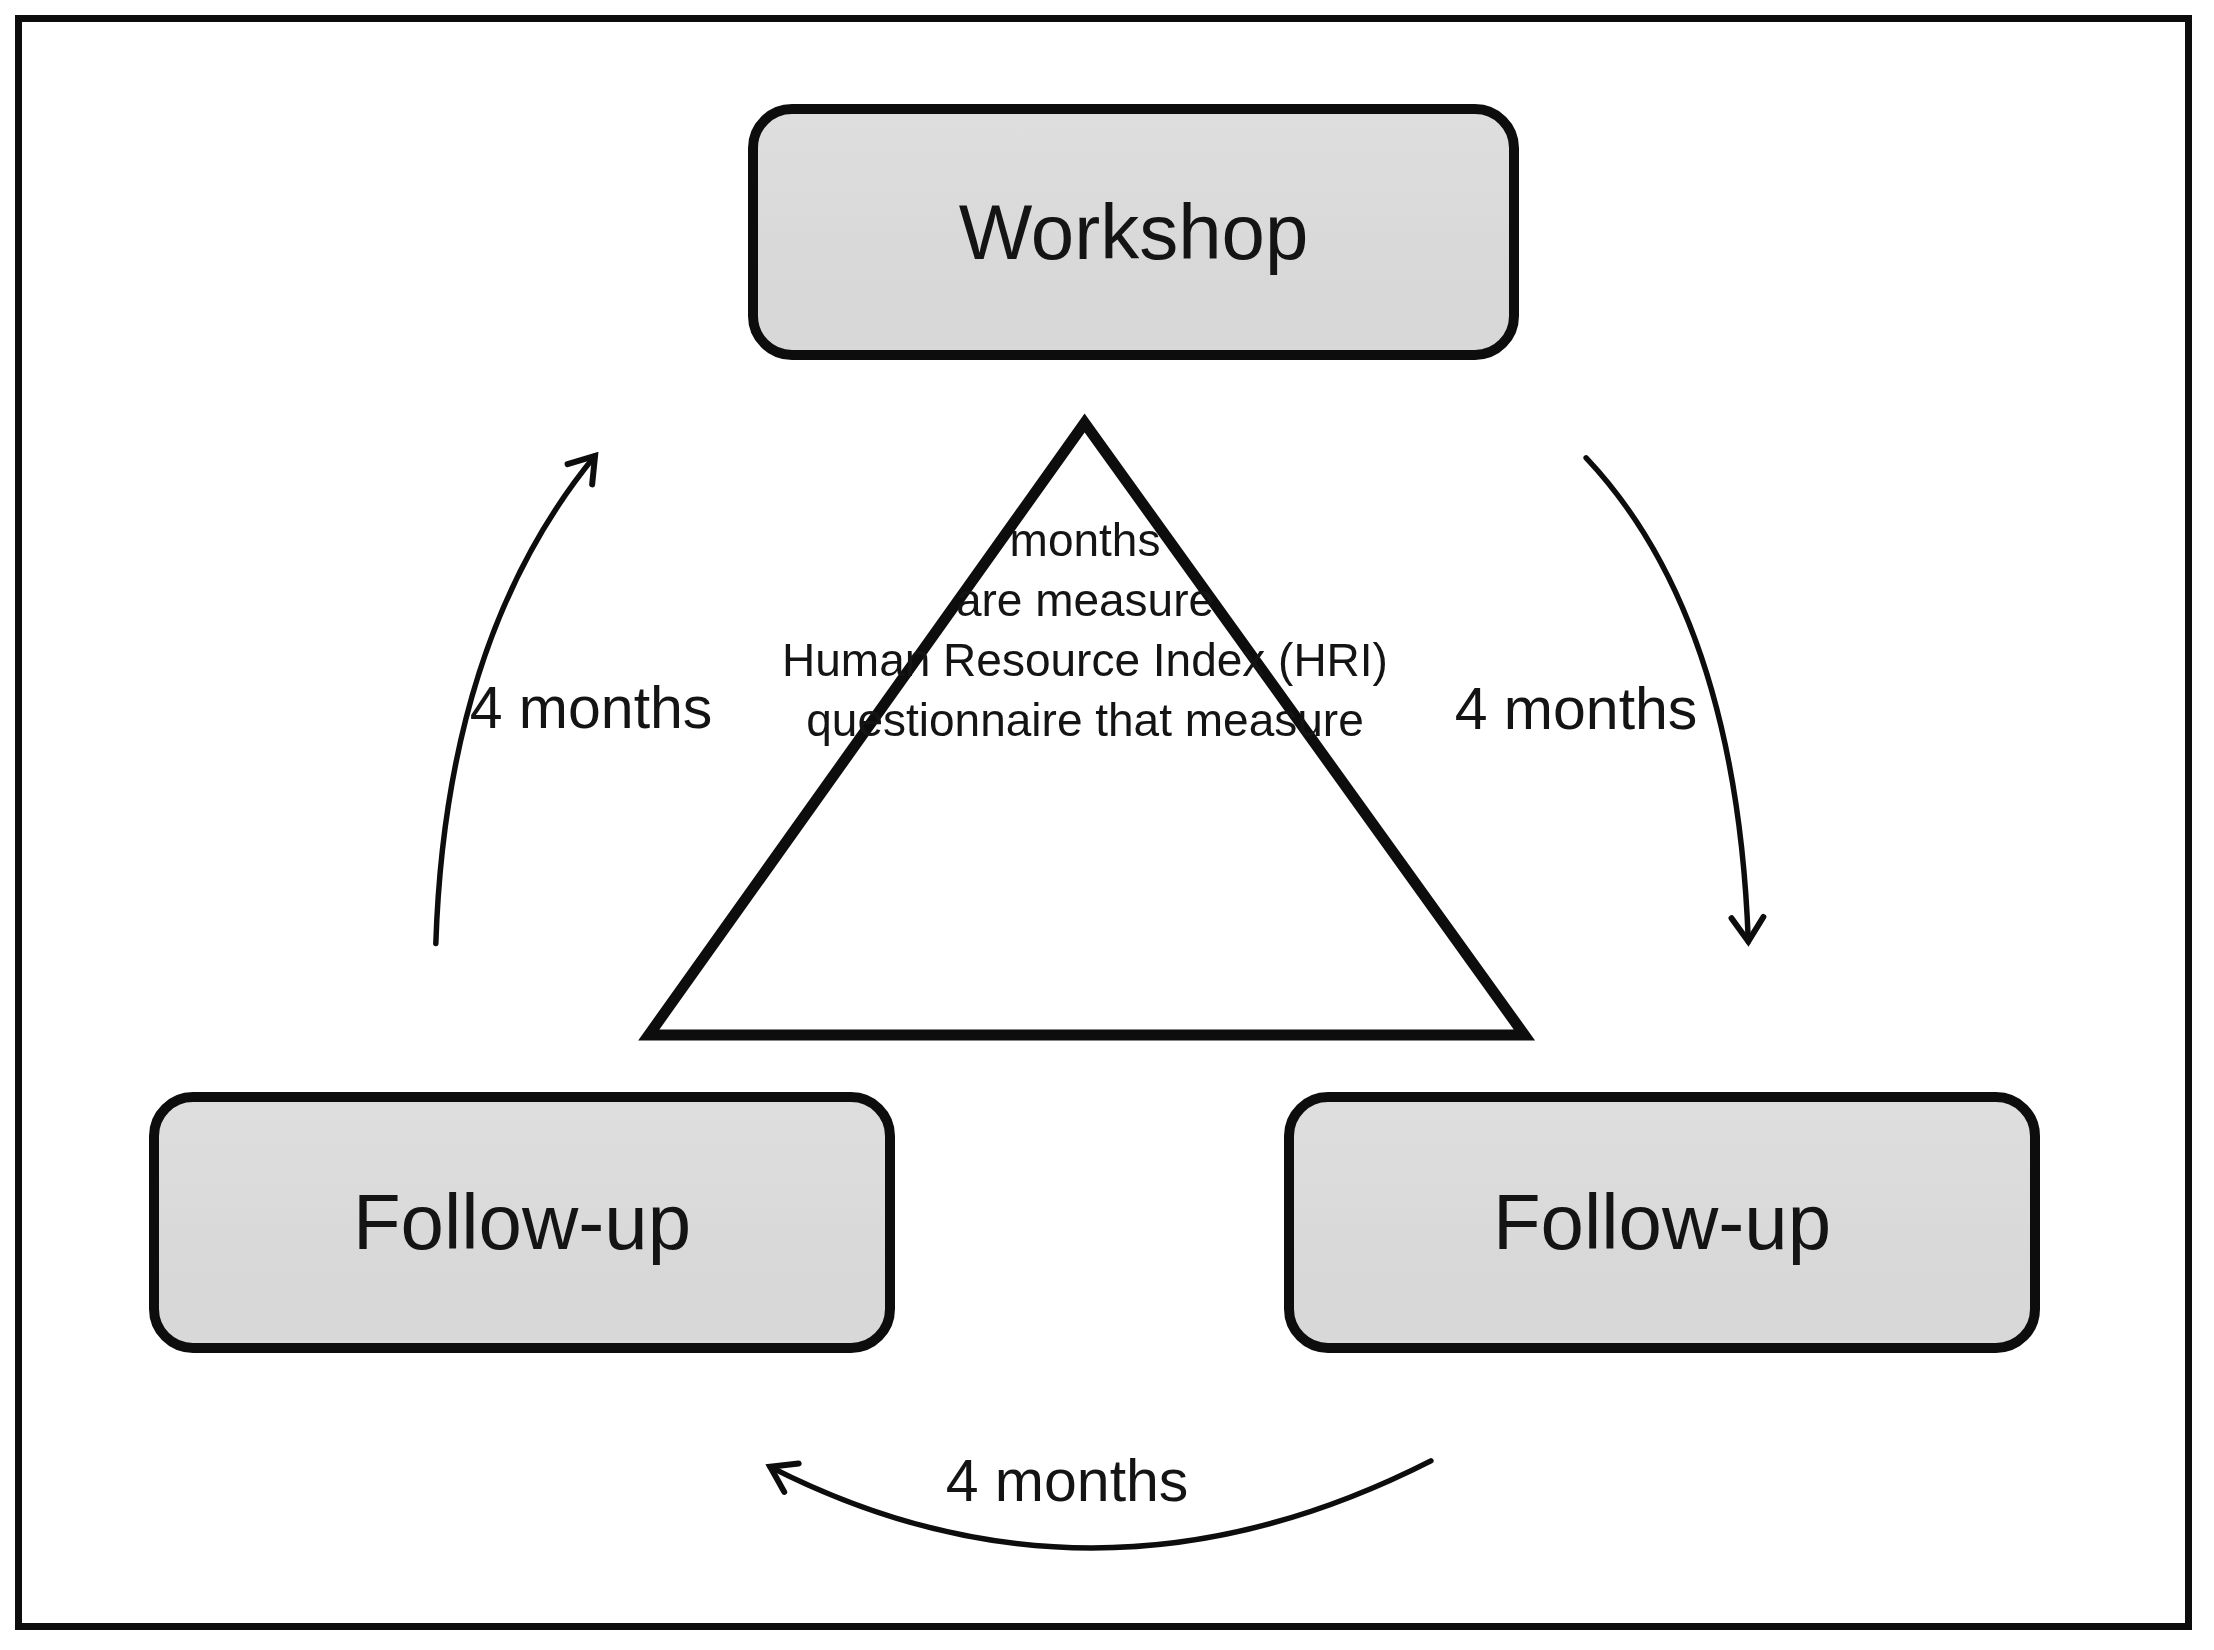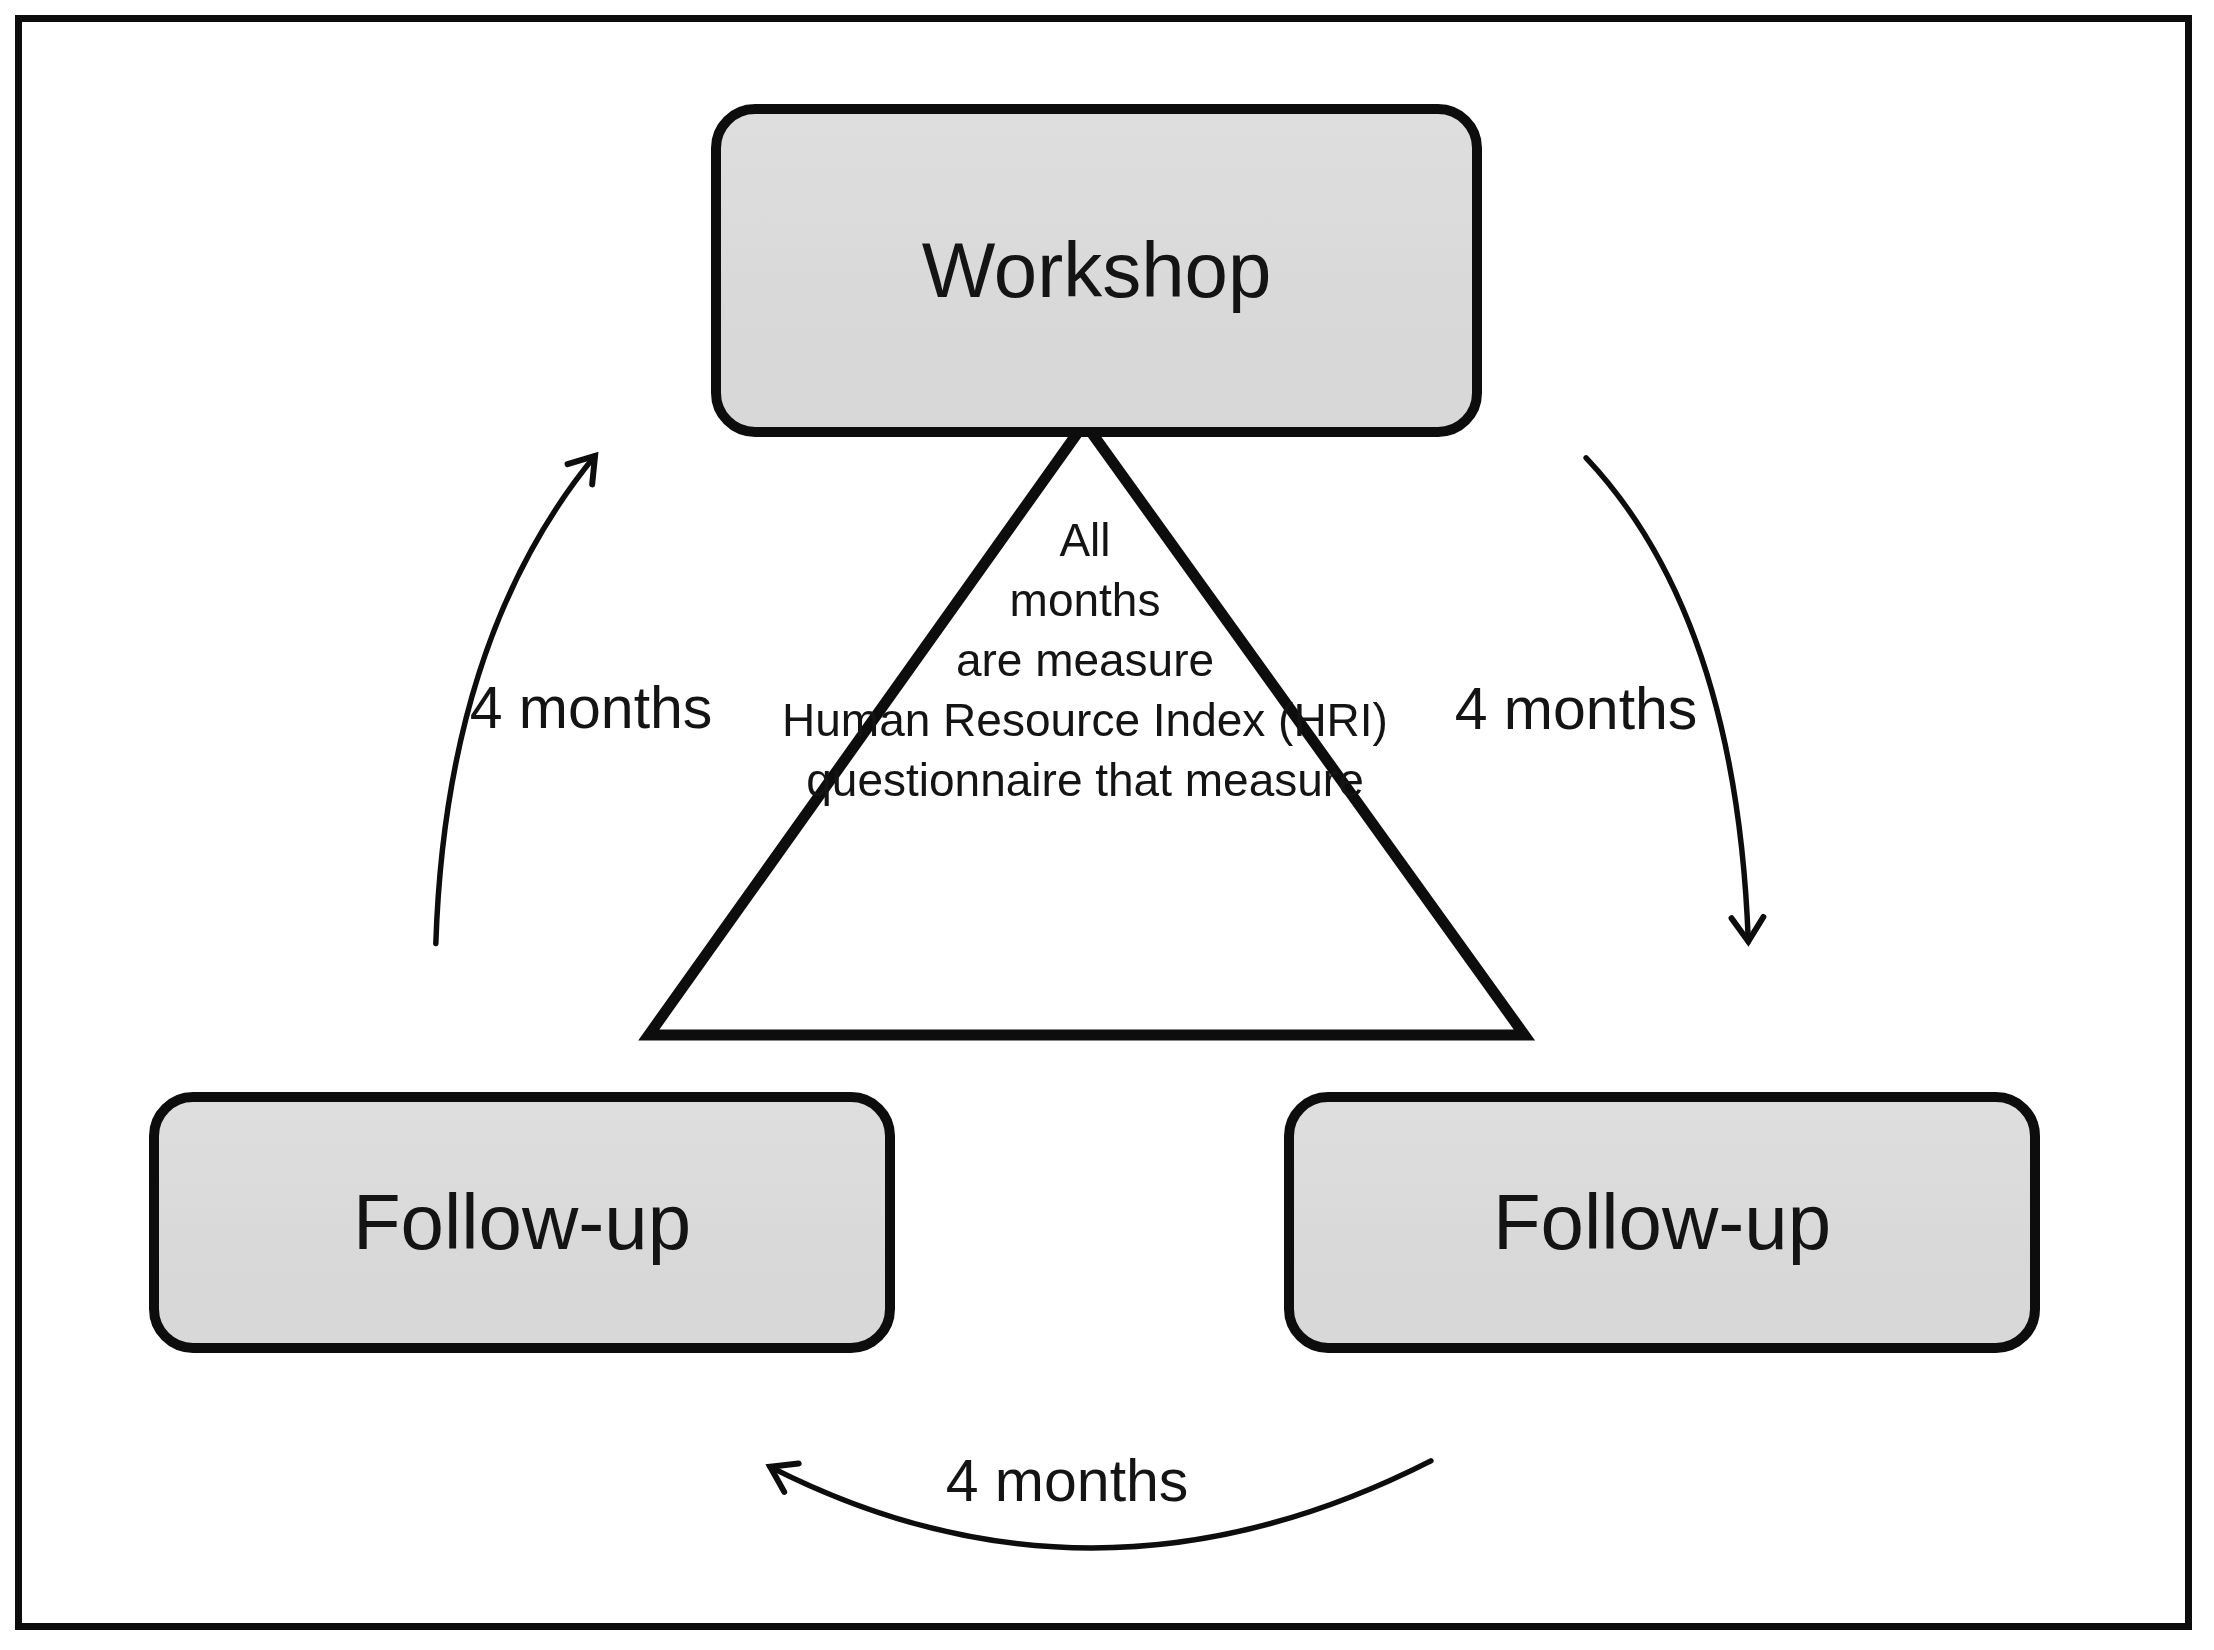--- a/index.html
+++ b/index.html
@@ -64,21 +64,21 @@
     background: linear-gradient(180deg, var(--node-fill-top, #dedede) 0%, var(--node-fill, #d8d8d8) 70%);
     border: 10px solid var(--stroke, #0d0d0d);
     border-radius: 44px;
     display: flex;
     align-items: center;
     justify-content: center;
     font-size: 78px;
     letter-spacing: 0px;
     color: var(--text, #141414);
   }
-  .node-workshop   { left: 711px;  top: 104px;  width: 771px; height: 333px; }
+  .node-workshop   { left: 748px;  top: 104px;  width: 771px; height: 256px; }
   .node-fu-left    { left: 149px;  top: 1092px; width: 746px; height: 261px; }
   .node-fu-right   { left: 1284px; top: 1092px; width: 756px; height: 261px; }
 
   .triangle-note {
     position: absolute;
     left: 687px;
     top: 510px;
     width: 796px;
     text-align: center;
     font-size: 46px;
@@ -131,21 +131,20 @@
 
   <div class="node node-fu-left">
     <span>Follow-up</span>
   </div>
 
   <div class="node node-fu-right">
     <span>Follow-up</span>
   </div>
 
   <div class="triangle-note">
-    <span class="line">All</span>
     <span class="line">months</span>
     <span class="line">are measure</span>
     <span class="line">Human Resource Index (HRI)</span>
     <span class="line">questionnaire that measure</span>
   </div>
 
   <div class="interval-label interval-left">
     <span>4 months</span>
   </div>
 

